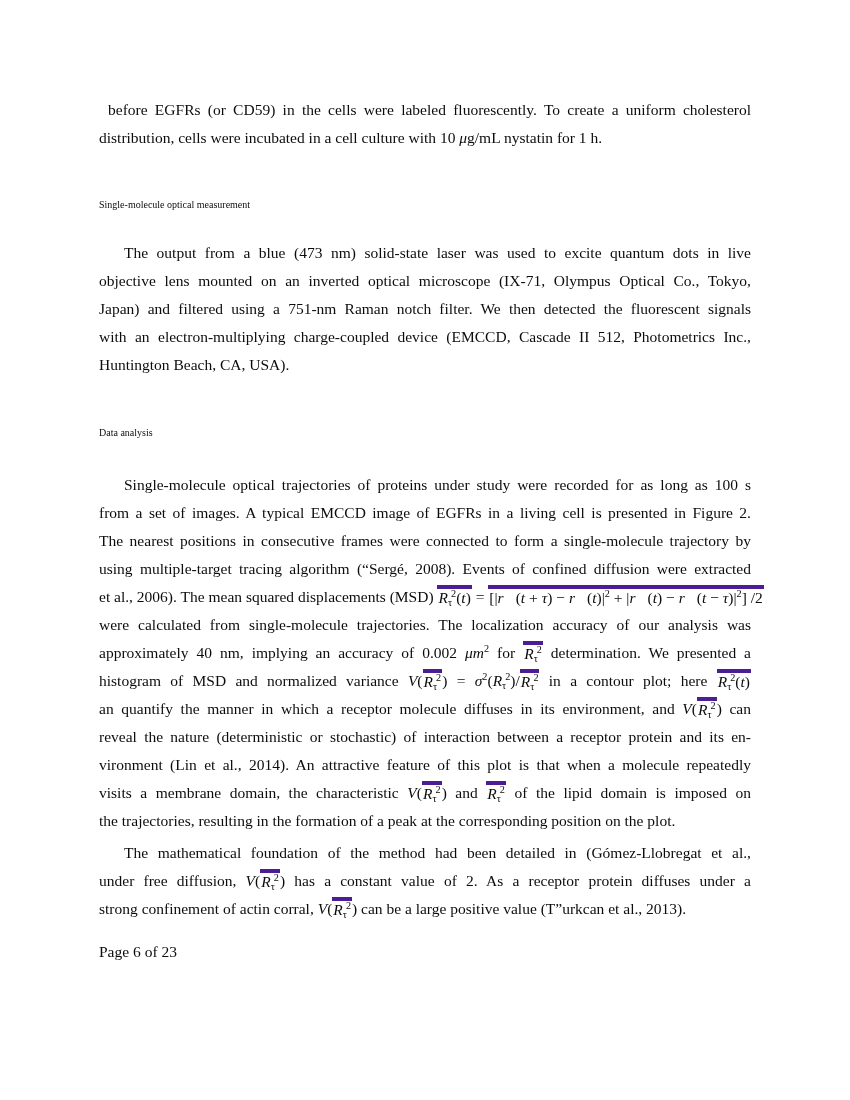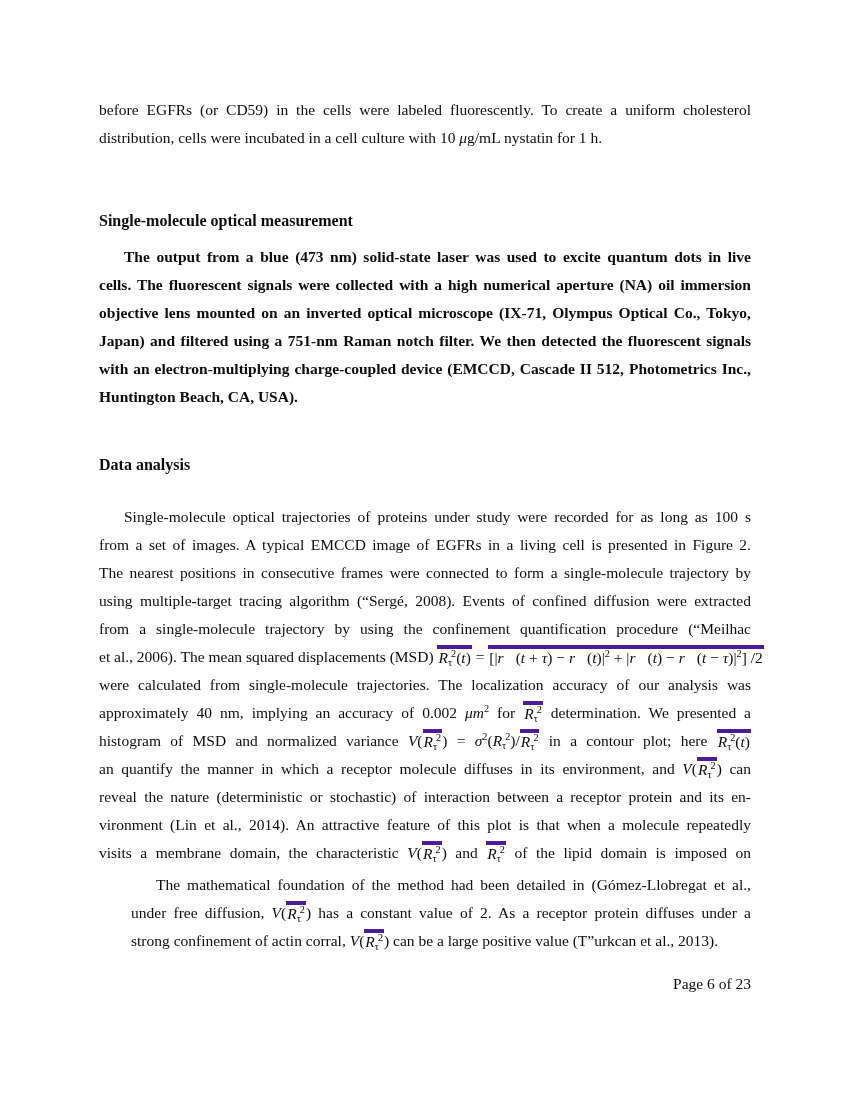--- a/index.html
+++ b/index.html
@@ -35,39 +35,40 @@
   .para .line.wide {
     white-space: nowrap;
     text-align-last: left;
     overflow: visible;
   }
   .para .line:first-child {
     text-indent: 25px;
   }
   .para.noindent .line:first-child {
     text-indent: 0;
+    margin-left: 9px;
   }
   .heading {
-    font-size: 16px;
-    font-weight: bold;
+    font-size: 10px;
+    font-weight: normal;
     height: 28px;
     line-height: 28px;
-    margin: 55px 0 0 0;
+    margin: 39px 0 0 0;
   }
   .heading.h2gap {
     margin-top: 40px;
   }
-  .para.p-optical { margin-top: 8px; font-weight: bold; }
+  .para.p-optical { margin-top: 20px; }
   .para.p-data1   { margin-top: 24px; }
-  .para.p-data2   { margin-top: 4px; margin-left: 32px; }
+  .para.p-data2   { margin-top: 4px; }
   .footer {
     margin-top: 15px;
     height: 28px;
     line-height: 28px;
-    text-align: right;
+    text-align: left;
   }
   
   i { font-style: italic; }
   sup {
     font-size: 66%;
     vertical-align: baseline;
     position: relative;
     top: -0.55em;
     line-height: 0;
   }
@@ -95,43 +96,42 @@
 
     <div class="para noindent">
         <div class="line">before EGFRs (or CD59) in the cells were labeled fluorescently. To create a uniform cholesterol</div>
         <div class="line last">distribution, cells were incubated in a cell culture with 10 <i>μ</i>g/mL nystatin for 1 h.</div>
       </div>
 
     <div class="heading">Single-molecule optical measurement</div>
 
     <div class="para p-optical">
         <div class="line">The output from a blue (473 nm) solid-state laser was used to excite quantum dots in live</div>
-        <div class="line">cells. The fluorescent signals were collected with a high numerical aperture (NA) oil immersion</div>
         <div class="line">objective lens mounted on an inverted optical microscope (IX-71, Olympus Optical Co., Tokyo,</div>
         <div class="line">Japan) and filtered using a 751-nm Raman notch filter. We then detected the fluorescent signals</div>
         <div class="line">with an electron-multiplying charge-coupled device (EMCCD, Cascade II 512, Photometrics Inc.,</div>
         <div class="line last">Huntington Beach, CA, USA).</div>
       </div>
 
     <div class="heading h2gap">Data analysis</div>
 
     <div class="para p-data1">
         <div class="line">Single-molecule optical trajectories of proteins under study were recorded for as long as 100 s</div>
         <div class="line">from a set of images. A typical EMCCD image of EGFRs in a living cell is presented in Figure 2.</div>
         <div class="line">The nearest positions in consecutive frames were connected to form a single-molecule trajectory by</div>
         <div class="line">using multiple-target tracing algorithm (“Sergé, 2008). Events of confined diffusion were extracted</div>
-        <div class="line">from a single-molecule trajectory by using the confinement quantification procedure (“Meilhac</div>
         <div class="line wide">et al., 2006). The mean squared displacements (MSD) <span class="ov"><i>R</i><sub>τ</sub><sup>2</sup>(<i>t</i>)</span> = <span class="ov">[|<i>r⃗</i>(<i>t</i> + <i>τ</i>) − <i>r⃗</i>(<i>t</i>)|<sup>2</sup> + |<i>r⃗</i>(<i>t</i>) − <i>r⃗</i>(<i>t</i> − <i>τ</i>)|<sup>2</sup>] /2</span></div>
         <div class="line">were calculated from single-molecule trajectories. The localization accuracy of our analysis was</div>
         <div class="line">approximately 40 nm, implying an accuracy of 0.002 <i>μm</i><sup>2</sup> for <span class="ov"><i>R</i><sub>τ</sub><sup>2</sup></span> determination. We presented a</div>
         <div class="line">histogram of MSD and normalized variance <i>V</i>(<span class="ov"><i>R</i><sub>τ</sub><sup>2</sup></span>) = <i>σ</i><sup>2</sup>(<i>R</i><sub>τ</sub><sup>2</sup>)/<span class="ov"><i>R</i><sub>τ</sub><sup>2</sup></span> in a contour plot; here <span class="ov"><i>R</i><sub>τ</sub><sup>2</sup>(<i>t</i>)</span></div>
         <div class="line">an quantify the manner in which a receptor molecule diffuses in its environment, and <i>V</i>(<span class="ov"><i>R</i><sub>τ</sub><sup>2</sup></span>) can</div>
         <div class="line">reveal the nature (deterministic or stochastic) of interaction between a receptor protein and its en-</div>
         <div class="line">vironment (Lin et al., 2014). An attractive feature of this plot is that when a molecule repeatedly</div>
         <div class="line">visits a membrane domain, the characteristic <i>V</i>(<span class="ov"><i>R</i><sub>τ</sub><sup>2</sup></span>) and <span class="ov"><i>R</i><sub>τ</sub><sup>2</sup></span> of the lipid domain is imposed on</div>
+        <div class="line last">the trajectories, resulting in the formation of a peak at the corresponding position on the plot.</div>
       </div>
 
     <div class="para p-data2">
         <div class="line">The mathematical foundation of the method had been detailed in (Gómez-Llobregat et al.,</div>
         <div class="line">under free diffusion, <i>V</i>(<span class="ov"><i>R</i><sub>τ</sub><sup>2</sup></span>) has a constant value of 2. As a receptor protein diffuses under a</div>
         <div class="line last">strong confinement of actin corral, <i>V</i>(<span class="ov"><i>R</i><sub>τ</sub><sup>2</sup></span>) can be a large positive value (T”urkcan et al., 2013).</div>
       </div>
 
     <div class="footer">Page 6 of 23</div>
 

